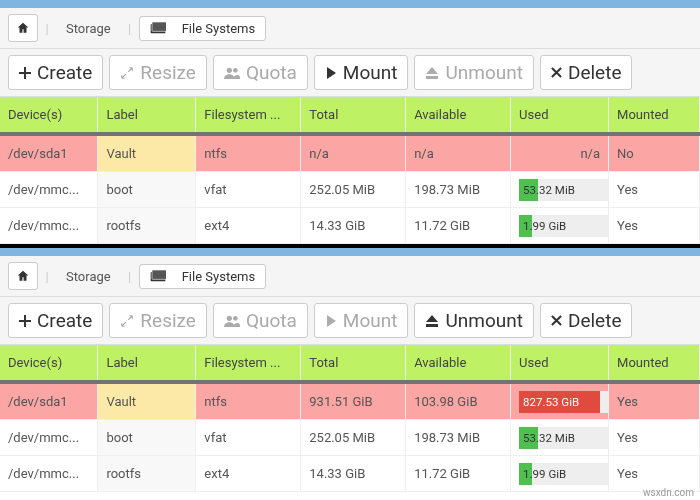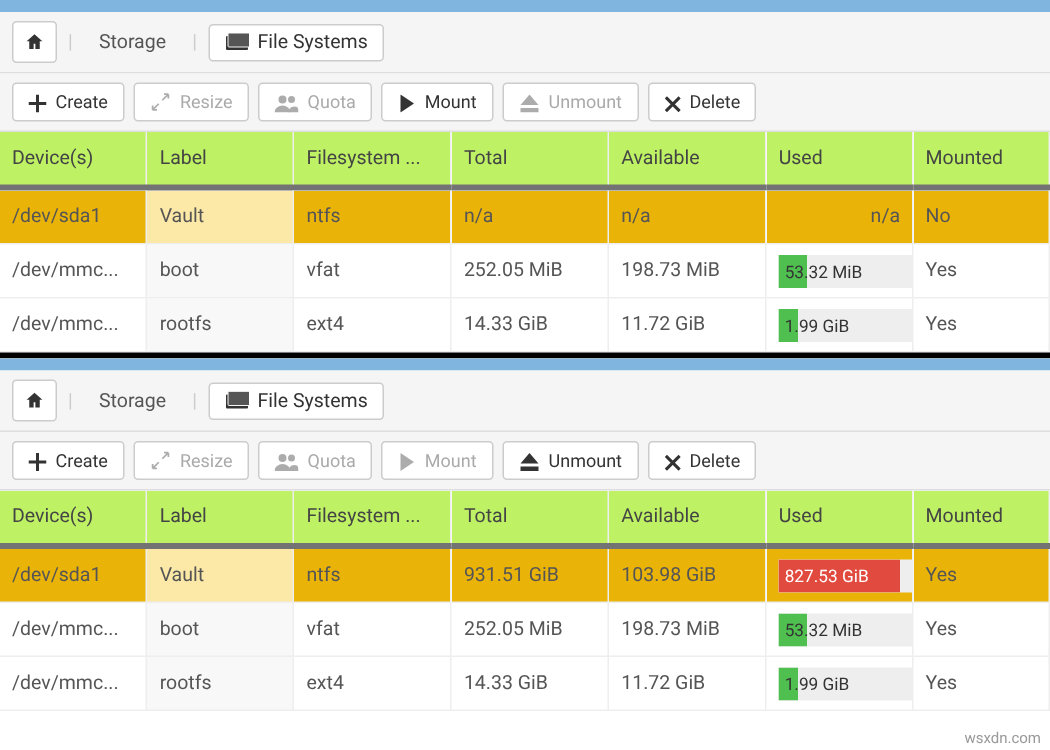--- a/index.html
+++ b/index.html
@@ -3,30 +3,30 @@
   <meta charset="utf-8">
   <style>
     * { margin: 0; padding: 0; box-sizing: border-box; font-family: -apple-system, BlinkMacSystemFont, "Segoe UI", Roboto, sans-serif; }
     body { background: #fff; font-size: 13px; color: #333; }
     .panel { background: #fff; }
     .blue-bar { background: #7fb5df; height: 8px; }
     .breadcrumb { display: flex; align-items: center; background: #f5f5f5; padding: 6px 8px; gap: 6px; border-bottom: 1px solid #ddd; }
     .bc-home { width: 30px; height: 28px; display: flex; align-items: center; justify-content: center; background: #fff; border: 1px solid #ccc; border-radius: 3px; cursor: pointer; }
     .bc-sep { color: #ccc; width: 6px; text-align: center; }
     .bc-lnk { padding: 6px 10px; color: #555; cursor: pointer; }
-    .bc-cur { display: flex; align-items: center; gap: 6px; padding: 4px 10px; background: #fff; border: 1px solid #ccc; border-radius: 3px; color: #333; }
+    .bc-cur { display: flex; align-items: center; gap: 16px; padding: 4px 10px; background: #fff; border: 1px solid #ccc; border-radius: 3px; color: #333; }
     .toolbar { display: flex; align-items: center; background: #f5f5f5; padding: 6px 8px; gap: 6px; border-bottom: 1px solid #ddd; }
-    .btn { display: flex; align-items: flex-end; gap: 6px; padding: 5px 10px; background: #fff; border: 1px solid #ccc; border-radius: 3px; cursor: pointer; font-size: 12px; color: #333; }
+    .btn { display: flex; align-items: center; gap: 6px; padding: 5px 10px; background: #fff; border: 1px solid #ccc; border-radius: 3px; cursor: pointer; font-size: 19px; color: #333; }
     .btn.disabled { color: #aaa; cursor: default; }
     .btn.disabled svg { opacity: 0.4; }
     table { width: 100%; border-collapse: collapse; table-layout: fixed; }
     th { text-align: left; padding: 10px 8px; font-weight: 400; color: #444; border-bottom: 4px solid #737373; border-right: 1px solid #eee; background: #bef264; font-size: 13px; white-space: nowrap; overflow: hidden; text-overflow: ellipsis; }
     th.r { text-align: left; }
     td { padding: 10px 8px; border-bottom: 1px solid #eee; border-right: 1px solid #eee; color: #555; font-size: 13px; white-space: nowrap; overflow: hidden; text-overflow: ellipsis; }
-    tr.sel td { background: #eab308; }
+    tr.sel td { background: #fca5a5; }
     tr.sel td.lbl { background: #fce9a7; margin-left: 47px; }
     tr.norm td.lbl { background: #f8f8f8; }
     td.used { text-align: right; padding: 6px 8px; }
     .usage { display: inline-block; position: relative; width: 91px; height: 22px; background: #eee; overflow: hidden; text-align: left; vertical-align: middle; }
     .usage .fill { position: absolute; left: 0; top: 0; bottom: 0; background: #4fbf4f; }
     .usage .fill.red { background: #e14a3e; }
     .usage .txt { position: absolute; left: 4px; right: 4px; top: 0; line-height: 22px; font-size: 11.5px; color: #333; white-space: nowrap; }
     .usage.red .txt { color: #fff; }
     .divider { background: #000; height: 4px; }
     .watermark { position: fixed; bottom: 2px; right: 6px; font-size: 10px; color: #999; }

